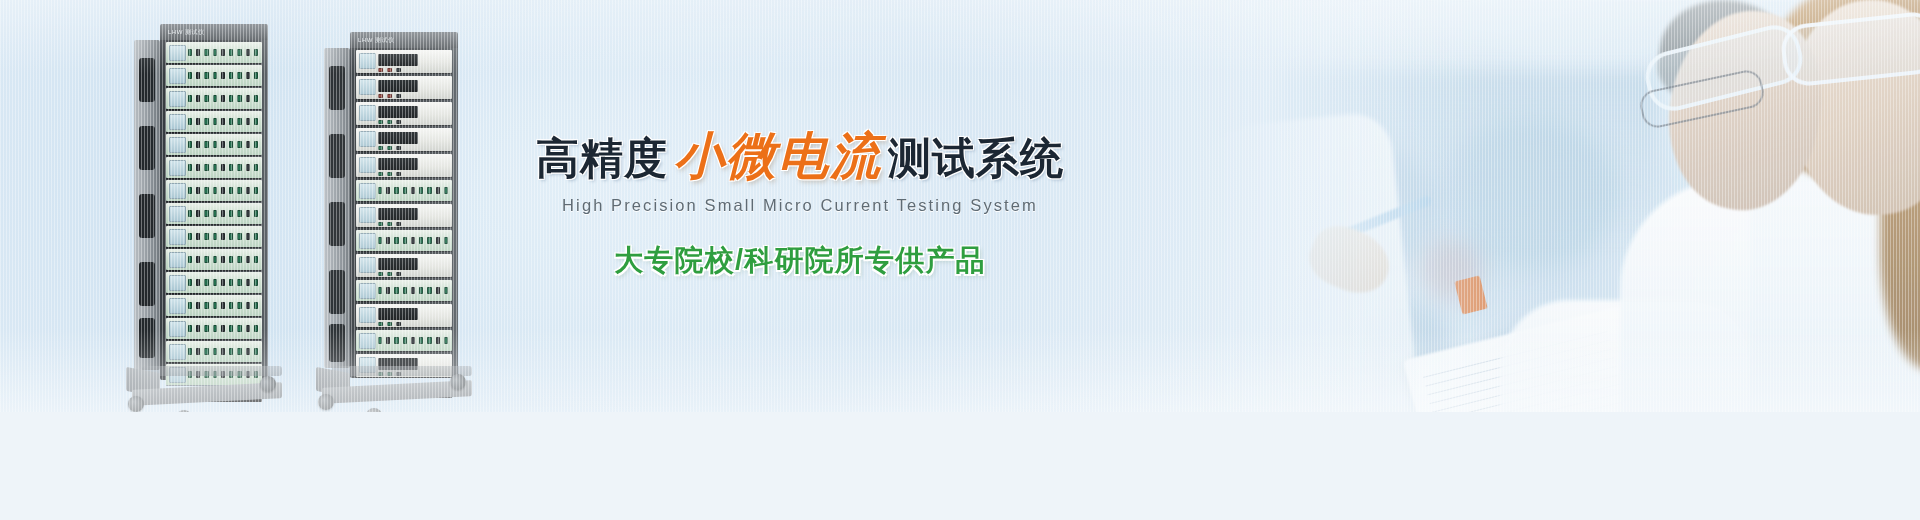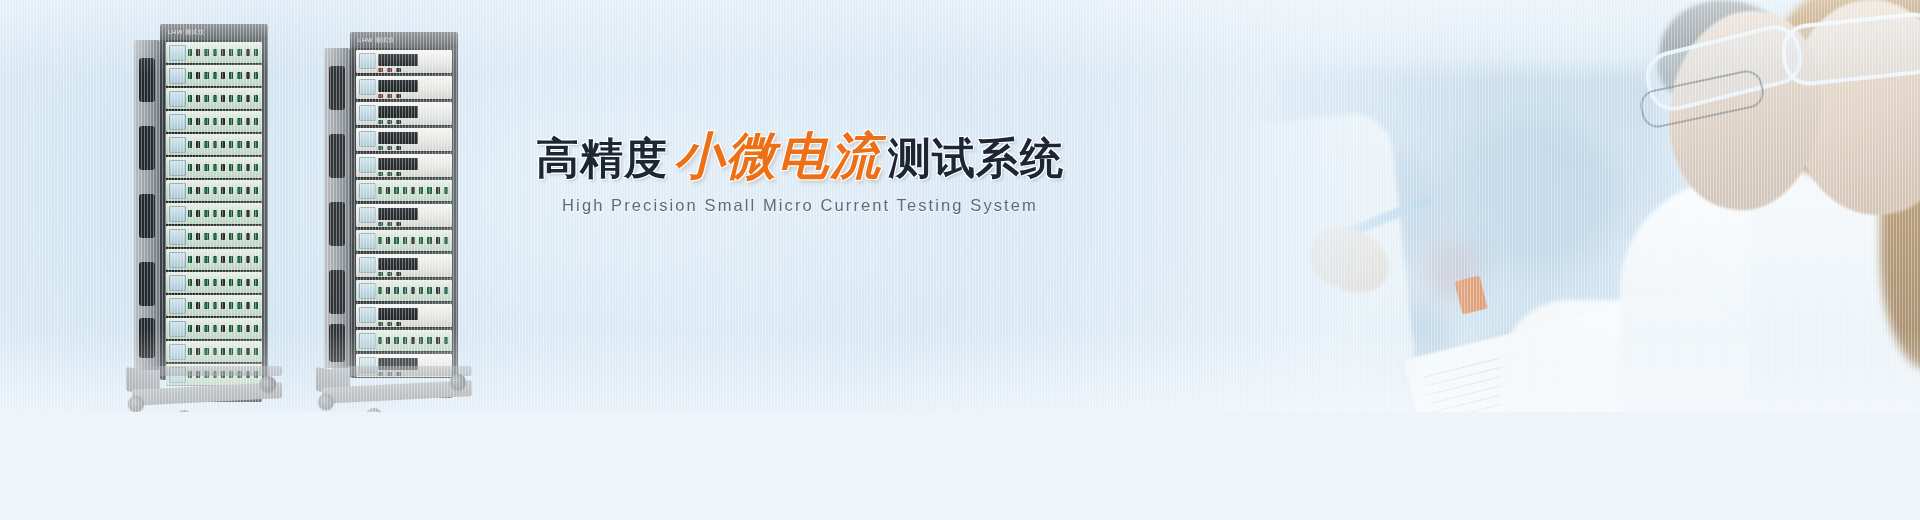--- a/index.html
+++ b/index.html
@@ -567,15 +567,16 @@
   </div>
 
   <div class="tex"></div>
   <div class="vig"></div>
 
   <div class="textblock">
     <div class="title">
       <span class="dark">高精度</span><span class="orange">小微电流</span><span class="dark">测试系统</span>
     </div>
     <div class="subtitle">High Precision Small Micro Current Testing System</div>
+    <div class="tagline">大专院校/科研院所专供产品</div>
   </div>
 
 </div>
 
 </body></html>

